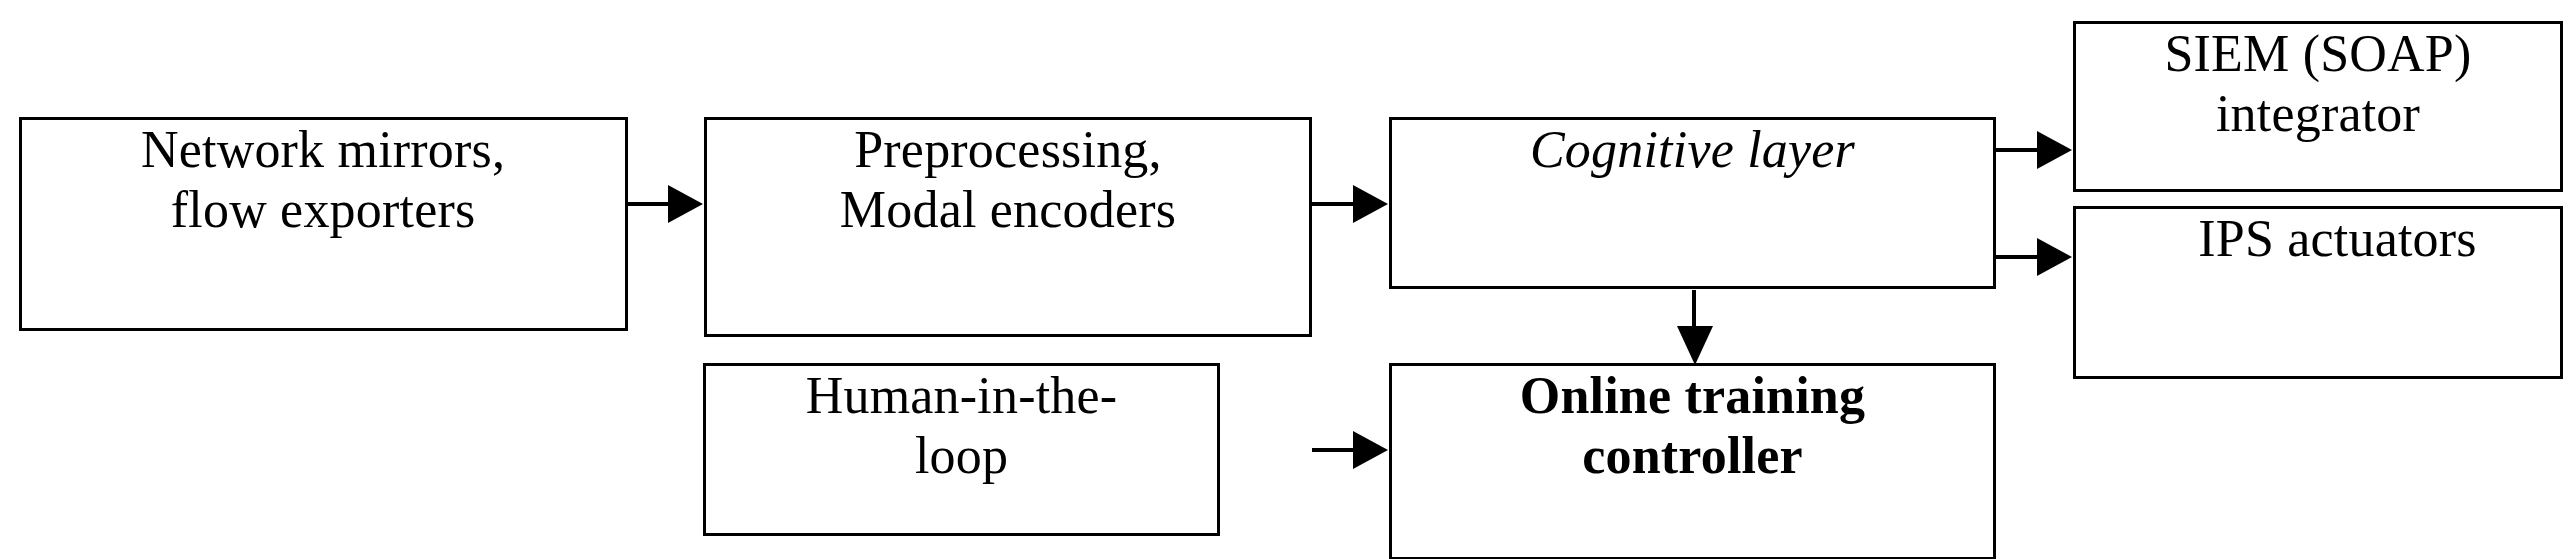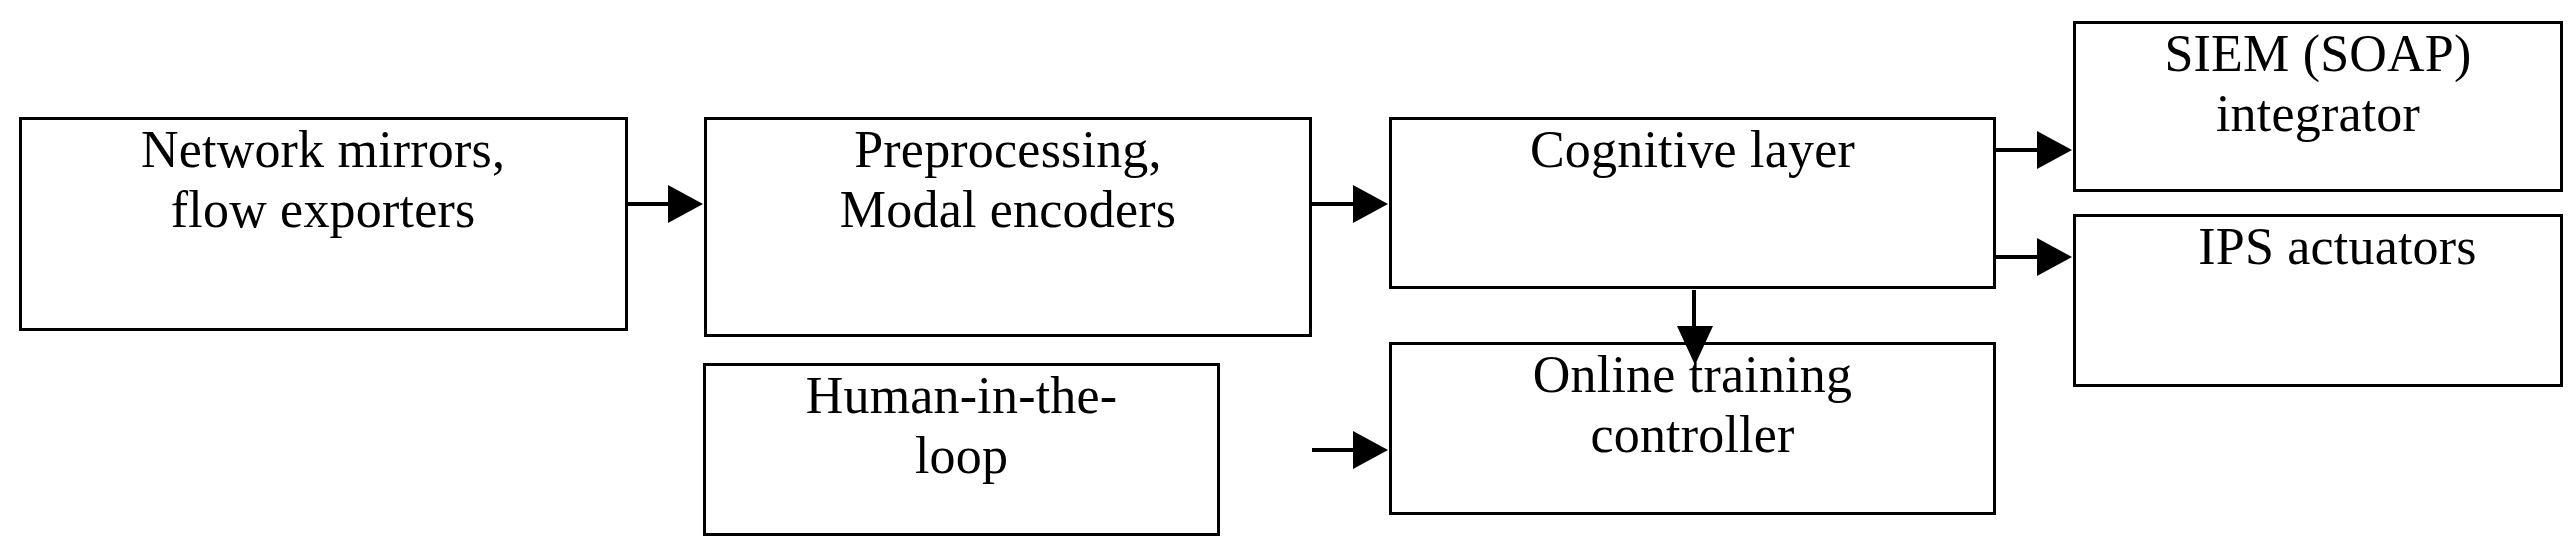--- a/index.html
+++ b/index.html
@@ -75,39 +75,39 @@
   <div class="node" style="left:18.6px; top:117px; width:609px; height:214px;">
     <span class="node-label">Network mirrors,
 flow exporters</span>
   </div>
 
   <div class="node" style="left:704px; top:117px; width:608px; height:220px;">
     <span class="node-label">Preprocessing,
 Modal encoders</span>
   </div>
 
-  <div class="node" style="left:1389px; top:117px; width:607px; height:172px;">
+  <div class="node" style="left:1389px; top:117px; width:607px; height:172px;font-style:italic;">
     <span class="node-label">Cognitive layer</span>
   </div>
 
   <div class="node" style="left:2073px; top:21px; width:490px; height:171px;">
     <span class="node-label">SIEM (SOAP)
 integrator</span>
   </div>
 
-  <div class="node" style="left:2073px; top:214px; width:490px; height:173px;padding-left:39px;">
+  <div class="node" style="left:2073px; top:206px; width:490px; height:173px;padding-left:39px;">
     <span class="node-label">IPS actuators</span>
   </div>
 
   <div class="node" style="left:703px; top:363px; width:517px; height:173px;">
     <span class="node-label">Human-in-the-
 loop</span>
   </div>
 
-  <div class="node" style="left:1389px; top:342px; width:607px; height:173px;">
+  <div class="node" style="left:1389px; top:363px; width:607px; height:197px;font-weight:bold;">
     <span class="node-label">Online training
 controller</span>
   </div>
 
   <div class="edge">
     <div class="edge-line-h" style="left:628px; top:202px; width:44px;"></div>
     <div class="arrowhead-right" style="left:668px; top:185px;"></div>
   </div>
 
   <div class="edge">

